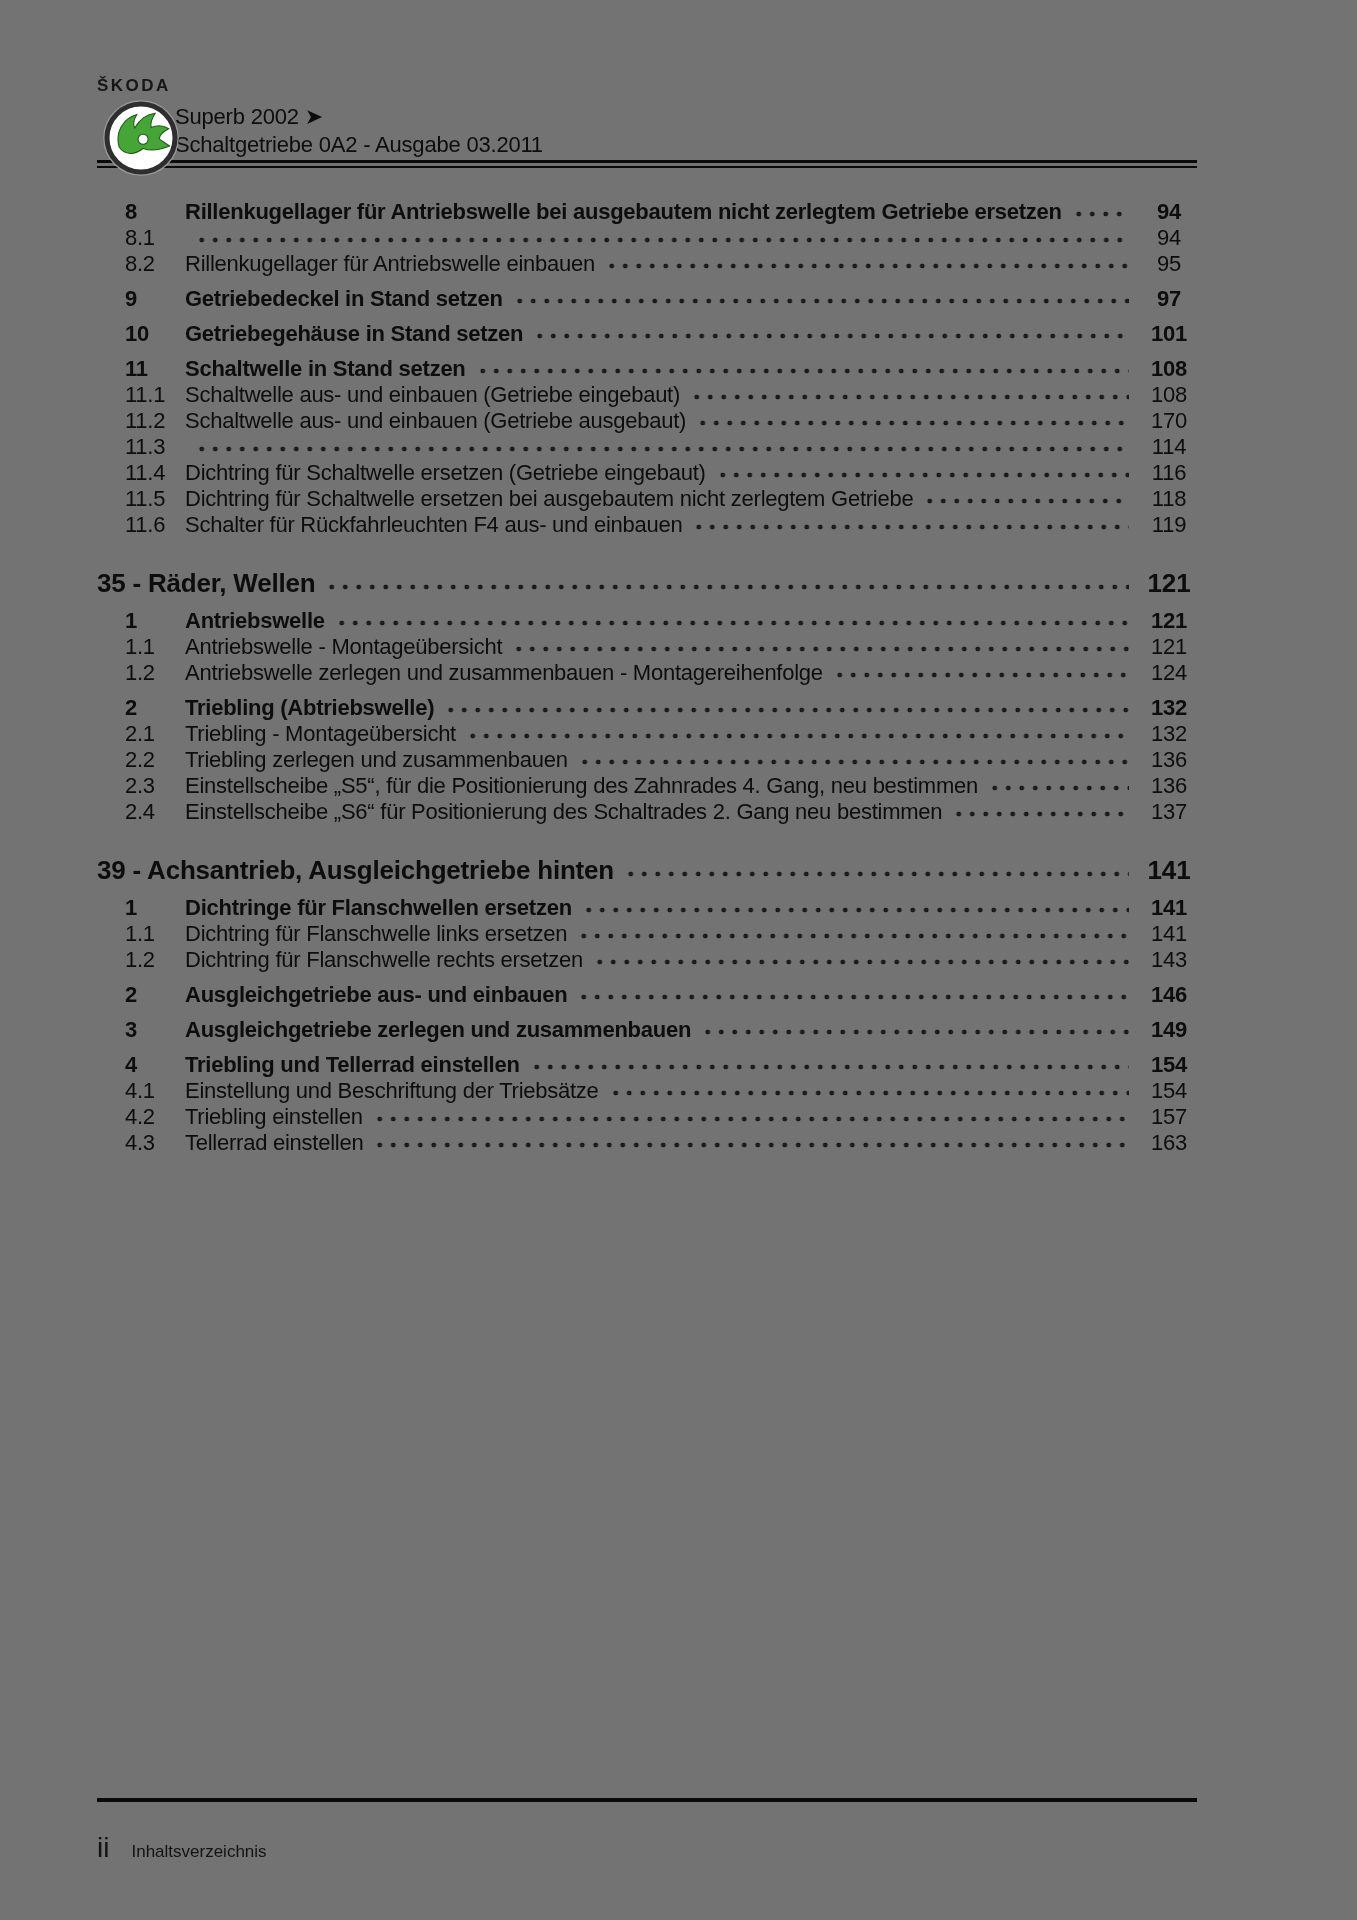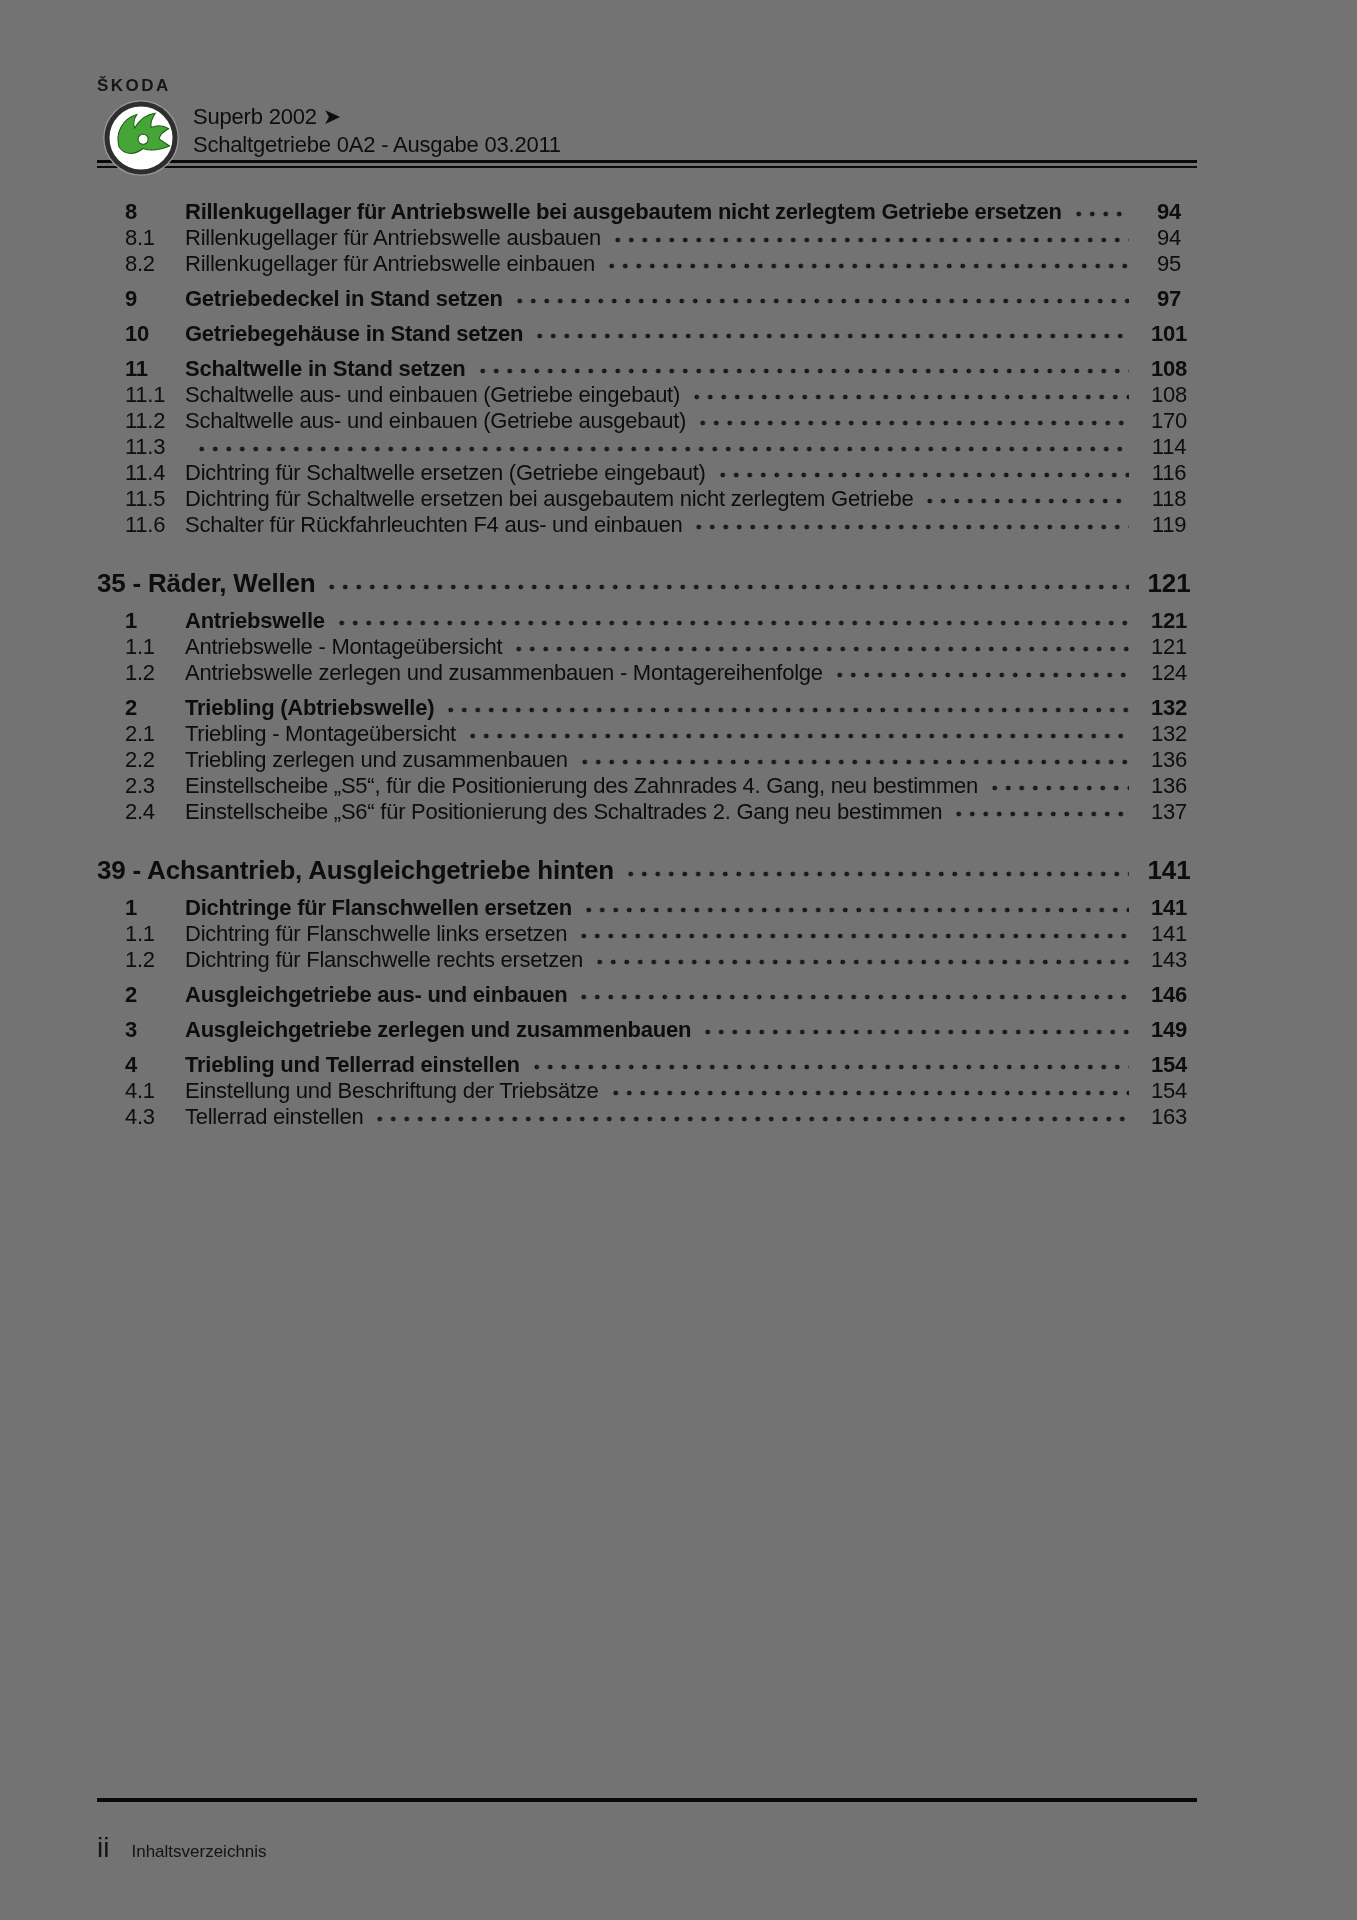--- a/index.html
+++ b/index.html
@@ -11,21 +11,21 @@
     color:#0d0d0d;
     overflow:hidden;
     margin:0 auto;
   }
   
   .brand{
     position:absolute;left:97px;top:76px;
     font-size:17px;font-weight:bold;letter-spacing:2.5px;color:#161616;
   }
   .logo-svg{position:absolute;left:99px;top:96px;z-index:3;}
-  .header-text{position:absolute;left:193px;top:103px;line-height:28px;font-size:22px;letter-spacing:-0.2px;}
+  .header-text{position:absolute;left:175px;top:103px;line-height:28px;font-size:22px;letter-spacing:-0.2px;}
   .header-rule{
     position:absolute;left:97px;top:160px;width:1100px;
     height:3px;border-top:3px solid #0a0a0a;border-bottom:2px solid #0a0a0a;
     z-index:1;
   }
   
   .toc{position:absolute;left:97px;top:190px;width:1100px;}
   .erow,.srow{display:flex;align-items:baseline;}
   .erow{font-size:22px;line-height:26px;letter-spacing:-0.25px;}
   .erow.main{margin-top:9px;font-weight:bold;}
@@ -82,21 +82,20 @@
 
   <main class="toc" id="toc">
       <div class="erow main">
         <span class="num">8</span>
         <span class="etitle">Rillenkugellager für Antriebswelle bei ausgebautem nicht zerlegtem Getriebe ersetzen</span>
         <span class="leader"></span>
         <span class="epage">94</span>
       </div>
       <div class="erow">
         <span class="num">8.1</span>
-        <span class="etitle">Rillenkugellager für Antriebswelle ausbauen</span>
         <span class="leader"></span>
         <span class="epage">94</span>
       </div>
       <div class="erow">
         <span class="num">8.2</span>
         <span class="etitle">Rillenkugellager für Antriebswelle einbauen</span>
         <span class="leader"></span>
         <span class="epage">95</span>
       </div>
       <div class="erow main">
@@ -244,20 +243,26 @@
         <span class="num">4</span>
         <span class="etitle">Triebling und Tellerrad einstellen</span>
         <span class="leader"></span>
         <span class="epage">154</span>
       </div>
       <div class="erow">
         <span class="num">4.1</span>
         <span class="etitle">Einstellung und Beschriftung der Triebsätze</span>
         <span class="leader"></span>
         <span class="epage">154</span>
+      </div>
+      <div class="erow">
+        <span class="num">4.2</span>
+        <span class="etitle">Triebling einstellen</span>
+        <span class="leader"></span>
+        <span class="epage">157</span>
       </div>
       <div class="erow">
         <span class="num">4.3</span>
         <span class="etitle">Tellerrad einstellen</span>
         <span class="leader"></span>
         <span class="epage">163</span>
       </div>
     </main>
 
   <div class="footer-rule"></div>

